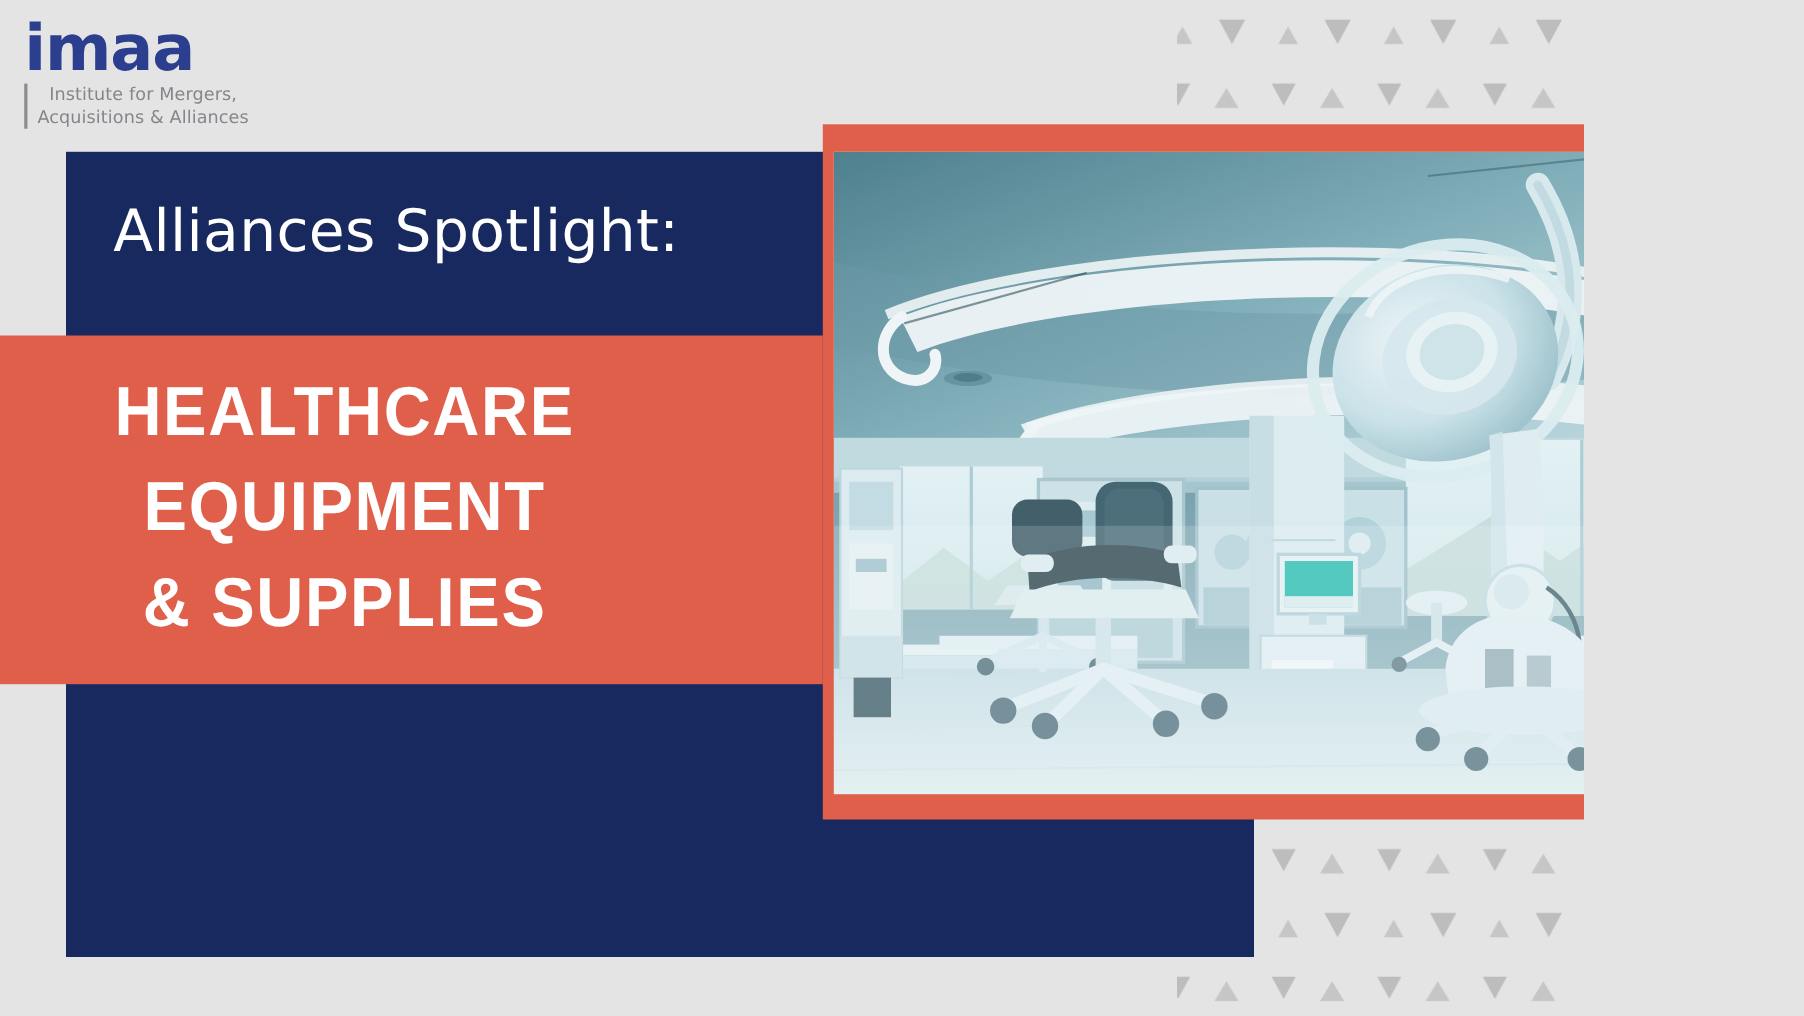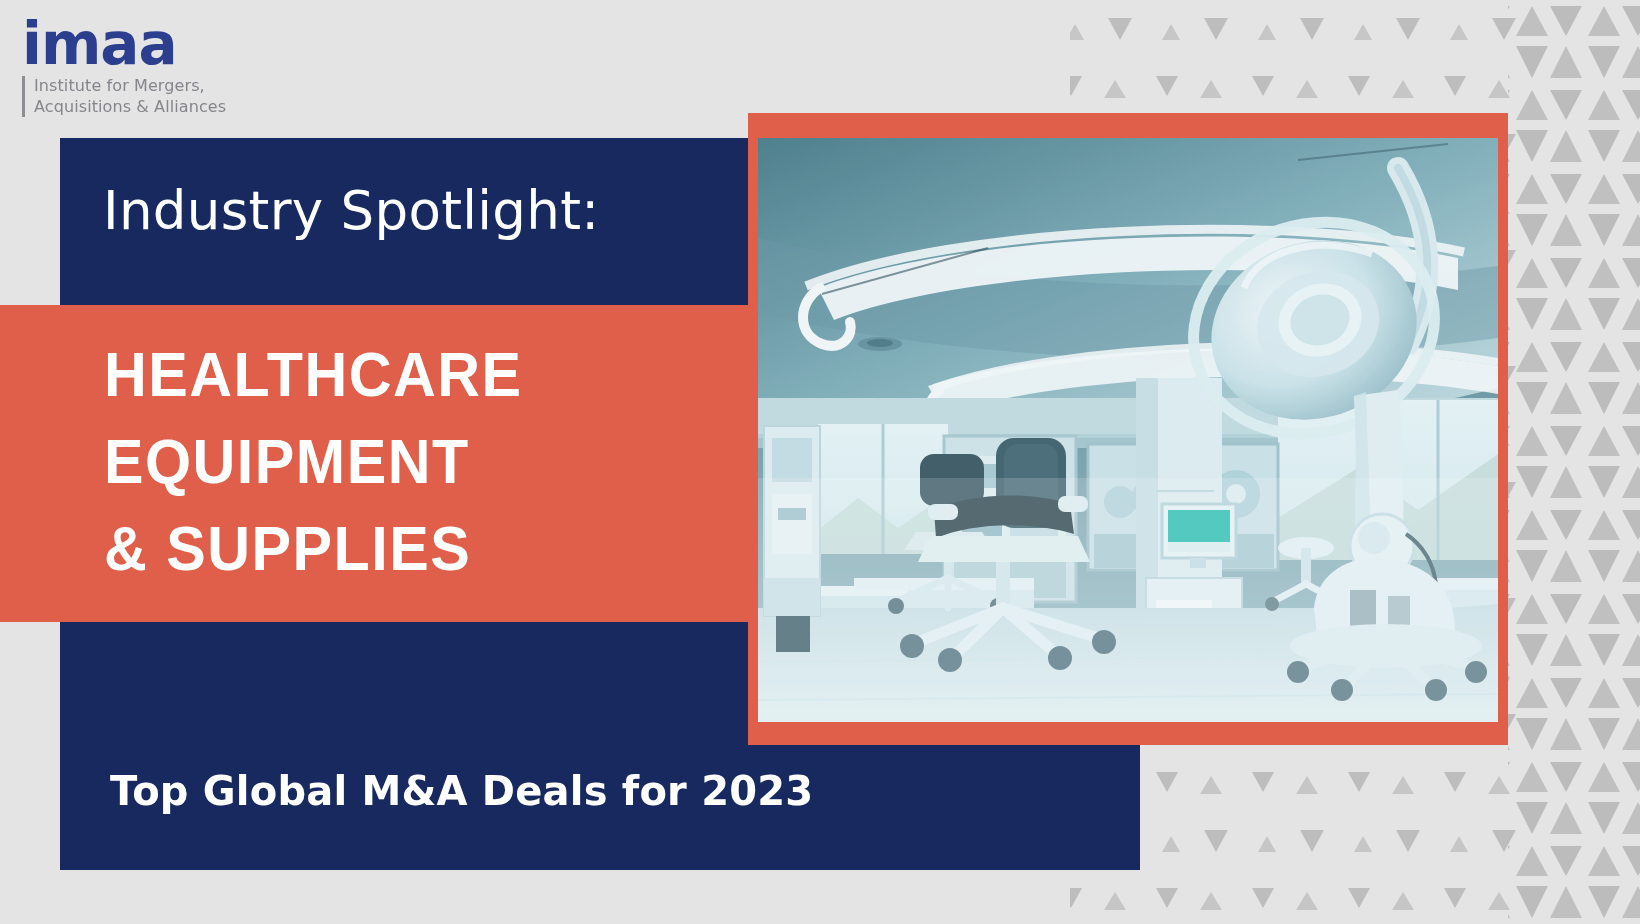--- a/index.html
+++ b/index.html
@@ -5,23 +5,24 @@
   * { margin:0; padding:0; box-sizing:border-box; }
   html, body {
     width:1640px; height:924px;
     overflow:hidden;
     font-family:"Liberation Sans", sans-serif;
     background:#e4e4e4;
   }
 
   #stage {
     position:relative;
-    width:1640px; height:924px;
+    width:1440px; height:924px;
     background:#e4e4e4;
     overflow:hidden;
+    text-align:center;
   }
 
   
   .tri-pattern {
     position:absolute;
     top:0; left:0;
     width:1640px; height:924px;
     z-index:0;
   }
 
@@ -164,28 +165,27 @@
     <div id="logo-word">imaa</div>
     <div id="logo-sub-wrap">
       <div id="logo-rule"></div>
       <div id="logo-sub">Institute for Mergers,
 Acquisitions &amp; Alliances</div>
     </div>
   </div>
 
   <div id="navy-panel"></div>
 
-  <div id="kicker">Industry Spotlight:</div>
+  <div id="kicker">Alliances Spotlight:</div>
 
   <div id="orange-band"></div>
   <div id="headline">HEALTHCARE
 EQUIPMENT
 &amp; SUPPLIES</div>
 
-  <div id="footline">Top Global M&amp;A Deals for 2023</div>
 
   <div id="photo-frame"></div>
 
   <div id="photo">
     <svg width="740" height="584" viewBox="0 0 740 584" xmlns="http://www.w3.org/2000/svg" aria-hidden="true">
       <defs>
         <linearGradient id="wallG" x1="0" y1="0" x2="0" y2="1">
           <stop offset="0" stop-color="#3f6f7c"></stop>
           <stop offset="1" stop-color="#b5d2d9"></stop>
         </linearGradient>

